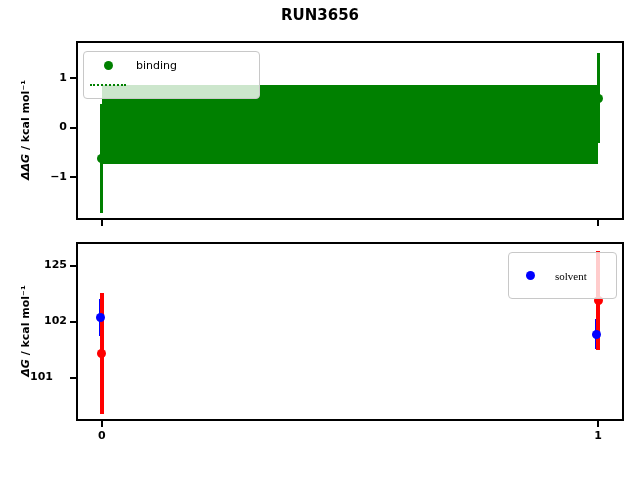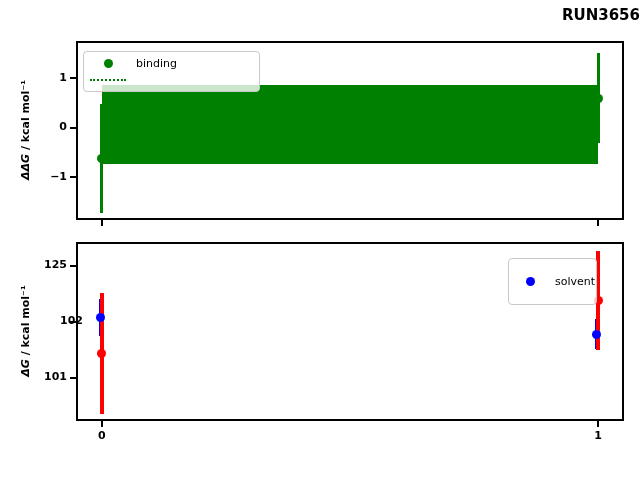--- a/index.html
+++ b/index.html
@@ -1,19 +1,19 @@
 <!DOCTYPE html>
 <html><head>
 <meta charset="utf-8">
 <style>
   html,body{margin:0;padding:0;background:#fff;}
   .figure{position:relative;width:640px;height:480px;background:#ffffff;
           font-family:"DejaVu Sans",sans-serif;overflow:hidden;}
   .figure *{box-sizing:border-box;}
-  .fig-title{position:absolute;left:0;top:6px;width:640px;text-align:right;
+  .fig-title{position:absolute;left:0;top:6px;width:640px;text-align:center;
              font-size:15px;font-weight:bold;color:#000;}
   .axes{position:absolute;border:2px solid #000;background:transparent;}
   .ylabel{position:absolute;transform:translate(-50%,-50%) rotate(-90deg);
           white-space:nowrap;font-size:11px;font-weight:bold;color:#000;}
   .ylabel .it{font-style:italic;}
   .xlabel{position:absolute;text-align:center;font-size:11px;font-weight:bold;color:#000;}
   .tick-label{position:absolute;font-size:11px;font-weight:bold;color:#000;line-height:1.2;}
   .legend{position:absolute;background:rgba(255,255,255,0.8);border:1px solid #c8c8c8;
           border-radius:4px;display:flex;flex-direction:column;justify-content:space-around;
           padding:3px 4px;}
@@ -44,21 +44,21 @@
     <div style="position: absolute; left: 97.3182px; top: 153.857px; width: 9px; height: 9px; border-radius: 50%; background: rgb(0, 128, 0);"></div>
     <div style="position: absolute; left: 593.682px; top: 93.7061px; width: 9px; height: 9px; border-radius: 50%; background: rgb(0, 128, 0);"></div>
     <div style="position: absolute; left: 70px; top: 77.4847px; width: 6px; height: 2px; background: rgb(0, 0, 0);"></div>
     <div class="tick-label" style="position: absolute; left: 0px; top: 70.9847px; width: 67px; text-align: right;">1</div>
     <div style="position: absolute; left: 70px; top: 126.788px; width: 6px; height: 2px; background: rgb(0, 0, 0);"></div>
     <div class="tick-label" style="position: absolute; left: 0px; top: 120.288px; width: 67px; text-align: right;">0</div>
     <div style="position: absolute; left: 70px; top: 176.092px; width: 6px; height: 2px; background: rgb(0, 0, 0);"></div>
     <div class="tick-label" style="position: absolute; left: 0px; top: 169.592px; width: 67px; text-align: right;">−1</div>
     <div style="position: absolute; left: 100.818px; top: 220px; width: 2px; height: 6px; background: rgb(0, 0, 0);"></div>
     <div style="position: absolute; left: 597.182px; top: 220px; width: 2px; height: 6px; background: rgb(0, 0, 0);"></div>
-    <div class="legend" style="position: absolute; left: 83px; top: 51px; width: 177px; height: 41px;">
+    <div class="legend" style="position: absolute; left: 83px; top: 51px; width: 177px; height: 48px;">
       <div class="legend-row">
         <div class="legend-marker-cell" style="width: 40px;">
           <div class="dot" style="width: 9px; height: 9px; background: rgb(0, 128, 0);"></div>
         </div>
         <span class="legend-label">binding</span>
       </div>
       <div class="legend-row">
         <div class="legend-marker-cell" style="width: 40px;">
           <div style="width: 36px; height: 0px; border-top: 2.5px dotted rgb(0, 128, 0);"></div>
         </div>
@@ -68,28 +68,28 @@
     <div style="position: absolute; left: 595.182px; top: 319.495px; width: 3px; height: 29.0347px; background: rgb(0, 0, 255);"></div>
     <div style="position: absolute; left: 99.8182px; top: 293.252px; width: 4px; height: 120.606px; background: rgb(255, 0, 0);"></div>
     <div style="position: absolute; left: 596.182px; top: 251.375px; width: 4px; height: 98.2713px; background: rgb(255, 0, 0);"></div>
     <div style="position: absolute; left: 95.8182px; top: 312.762px; width: 9px; height: 9px; border-radius: 50%; background: rgb(0, 0, 255);"></div>
     <div style="position: absolute; left: 592.182px; top: 329.513px; width: 9px; height: 9px; border-radius: 50%; background: rgb(0, 0, 255);"></div>
     <div style="position: absolute; left: 97.3182px; top: 349.055px; width: 9px; height: 9px; border-radius: 50%; background: rgb(255, 0, 0);"></div>
     <div style="position: absolute; left: 593.682px; top: 296.011px; width: 9px; height: 9px; border-radius: 50%; background: rgb(255, 0, 0);"></div>
     <div style="position: absolute; left: 70px; top: 264.893px; width: 6px; height: 2px; background: rgb(0, 0, 0);"></div>
     <div class="tick-label" style="position: absolute; left: 0px; top: 258.393px; width: 67px; text-align: right;">125</div>
     <div style="position: absolute; left: 70px; top: 320.729px; width: 6px; height: 2px; background: rgb(0, 0, 0);"></div>
-    <div class="tick-label" style="position: absolute; left: 16px; top: 314.229px; width: 67px; text-align: right;">102</div>
+    <div class="tick-label" style="position: absolute; left: 0px; top: 314.229px; width: 67px; text-align: right;">102</div>
     <div style="position: absolute; left: 70px; top: 376.565px; width: 6px; height: 2px; background: rgb(0, 0, 0);"></div>
-    <div class="tick-label" style="position: absolute; left: 0px; top: 370.065px; width: 67px; text-align: right;">101</div>
+    <div class="tick-label" style="position: absolute; left: 8px; top: 370.065px; width: 67px; text-align: center;">101</div>
     <div style="position: absolute; left: 100.818px; top: 421px; width: 2px; height: 6px; background: rgb(0, 0, 0);"></div>
     <div class="tick-label" style="position: absolute; left: 86.8182px; top: 429px; width: 30px; text-align: center;">0</div>
     <div style="position: absolute; left: 597.182px; top: 421px; width: 2px; height: 6px; background: rgb(0, 0, 0);"></div>
     <div class="tick-label" style="position: absolute; left: 583.182px; top: 429px; width: 30px; text-align: center;">1</div>
-    <div class="legend" style="position: absolute; left: 508px; top: 258px; width: 89px; height: 47px;">
+    <div class="legend" style="position: absolute; left: 508px; top: 252px; width: 109px; height: 47px; font-family: Liberation Serif, serif;">
       <div class="legend-row">
         <div class="legend-marker-cell" style="width: 34px;">
           <div class="dot" style="width: 9px; height: 9px; background: rgb(0, 0, 255);"></div>
         </div>
         <span class="legend-label">solvent</span>
       </div>
     </div>
   </div>
 
 </body></html>

